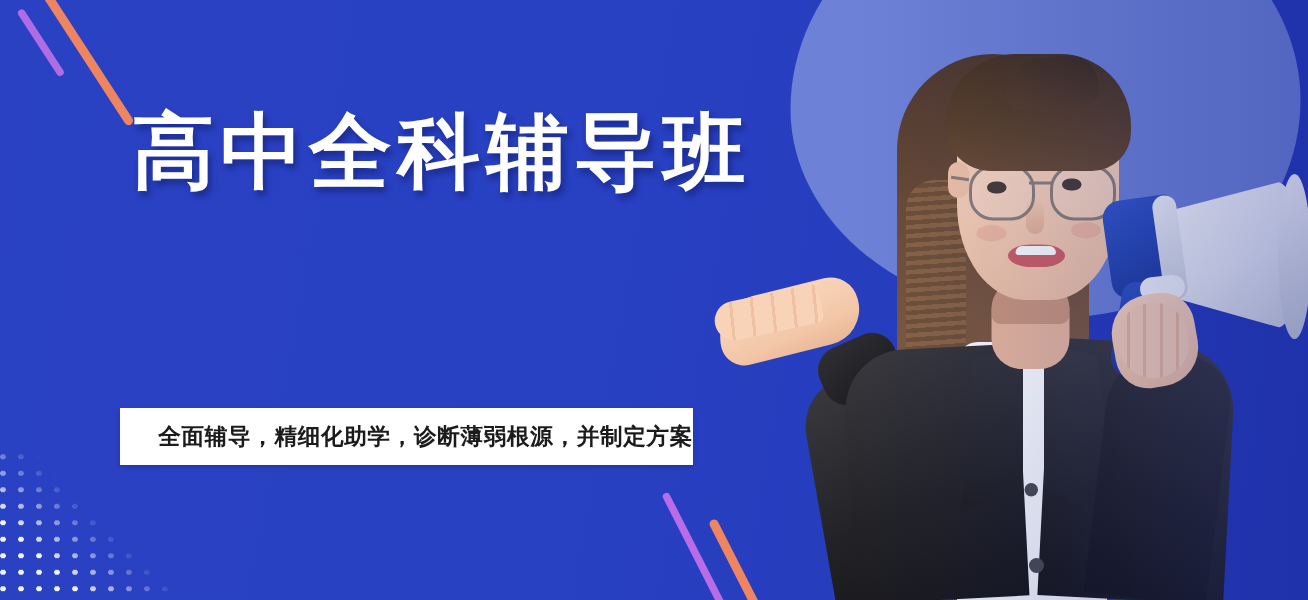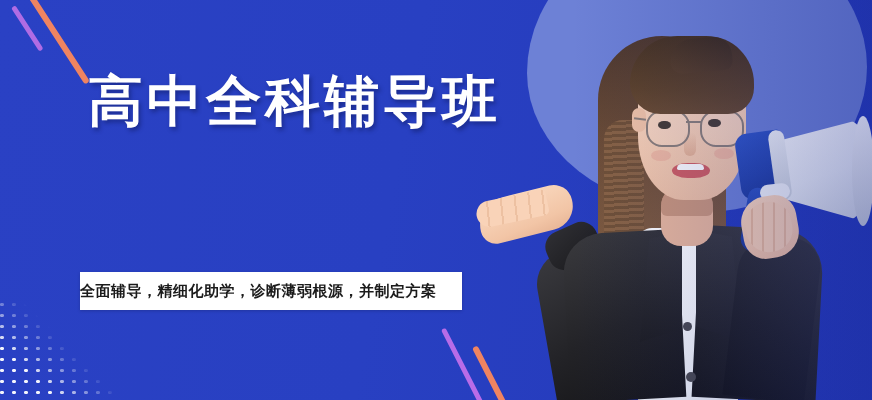--- a/index.html
+++ b/index.html
@@ -98,21 +98,21 @@
 
   .subline {
     position: absolute;
     left: 80px;
     top: 272px;
     width: 382px;
     height: 38px;
     background: #ffffff;
     display: flex;
     align-items: center;
-    justify-content: flex-start;
+    justify-content: flex-end;
     box-shadow: 0 1px 3px rgba(0,0,0,.18);
   }
   .subline span {
     font-size: 15px;
     font-weight: 700;
     color: #1b1b1b;
     letter-spacing: .5px;
     white-space: nowrap;
   }
 

